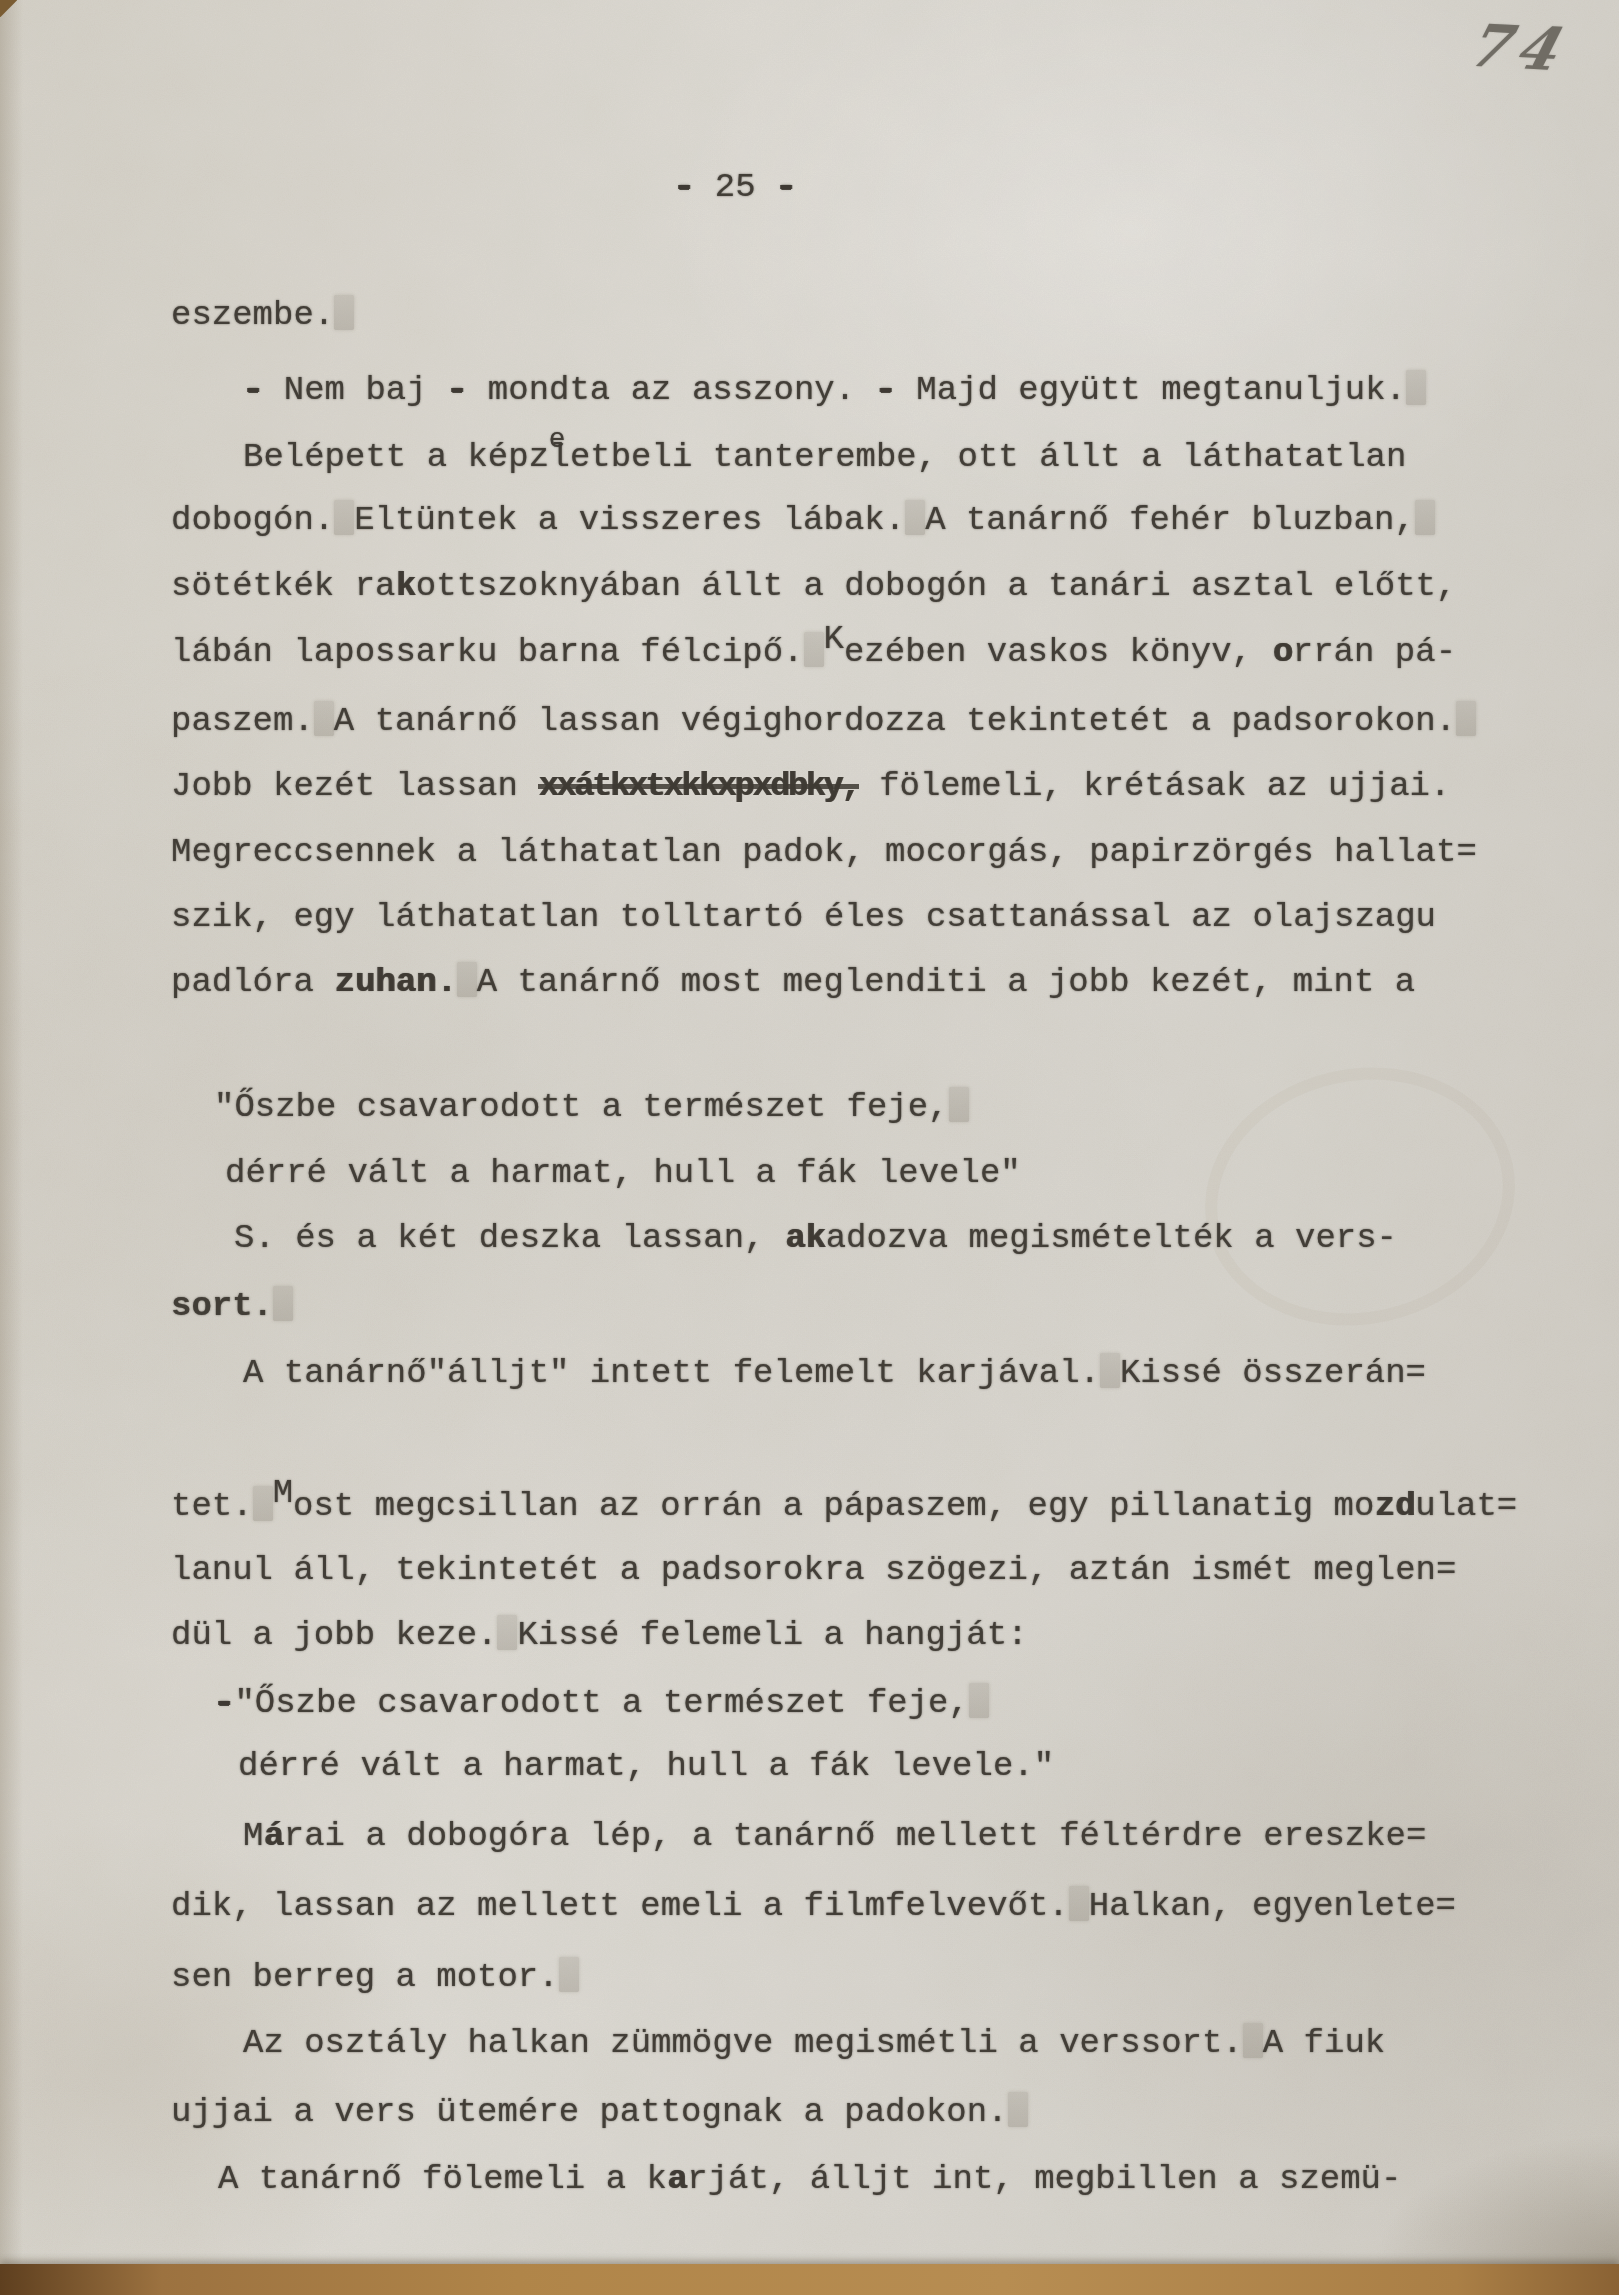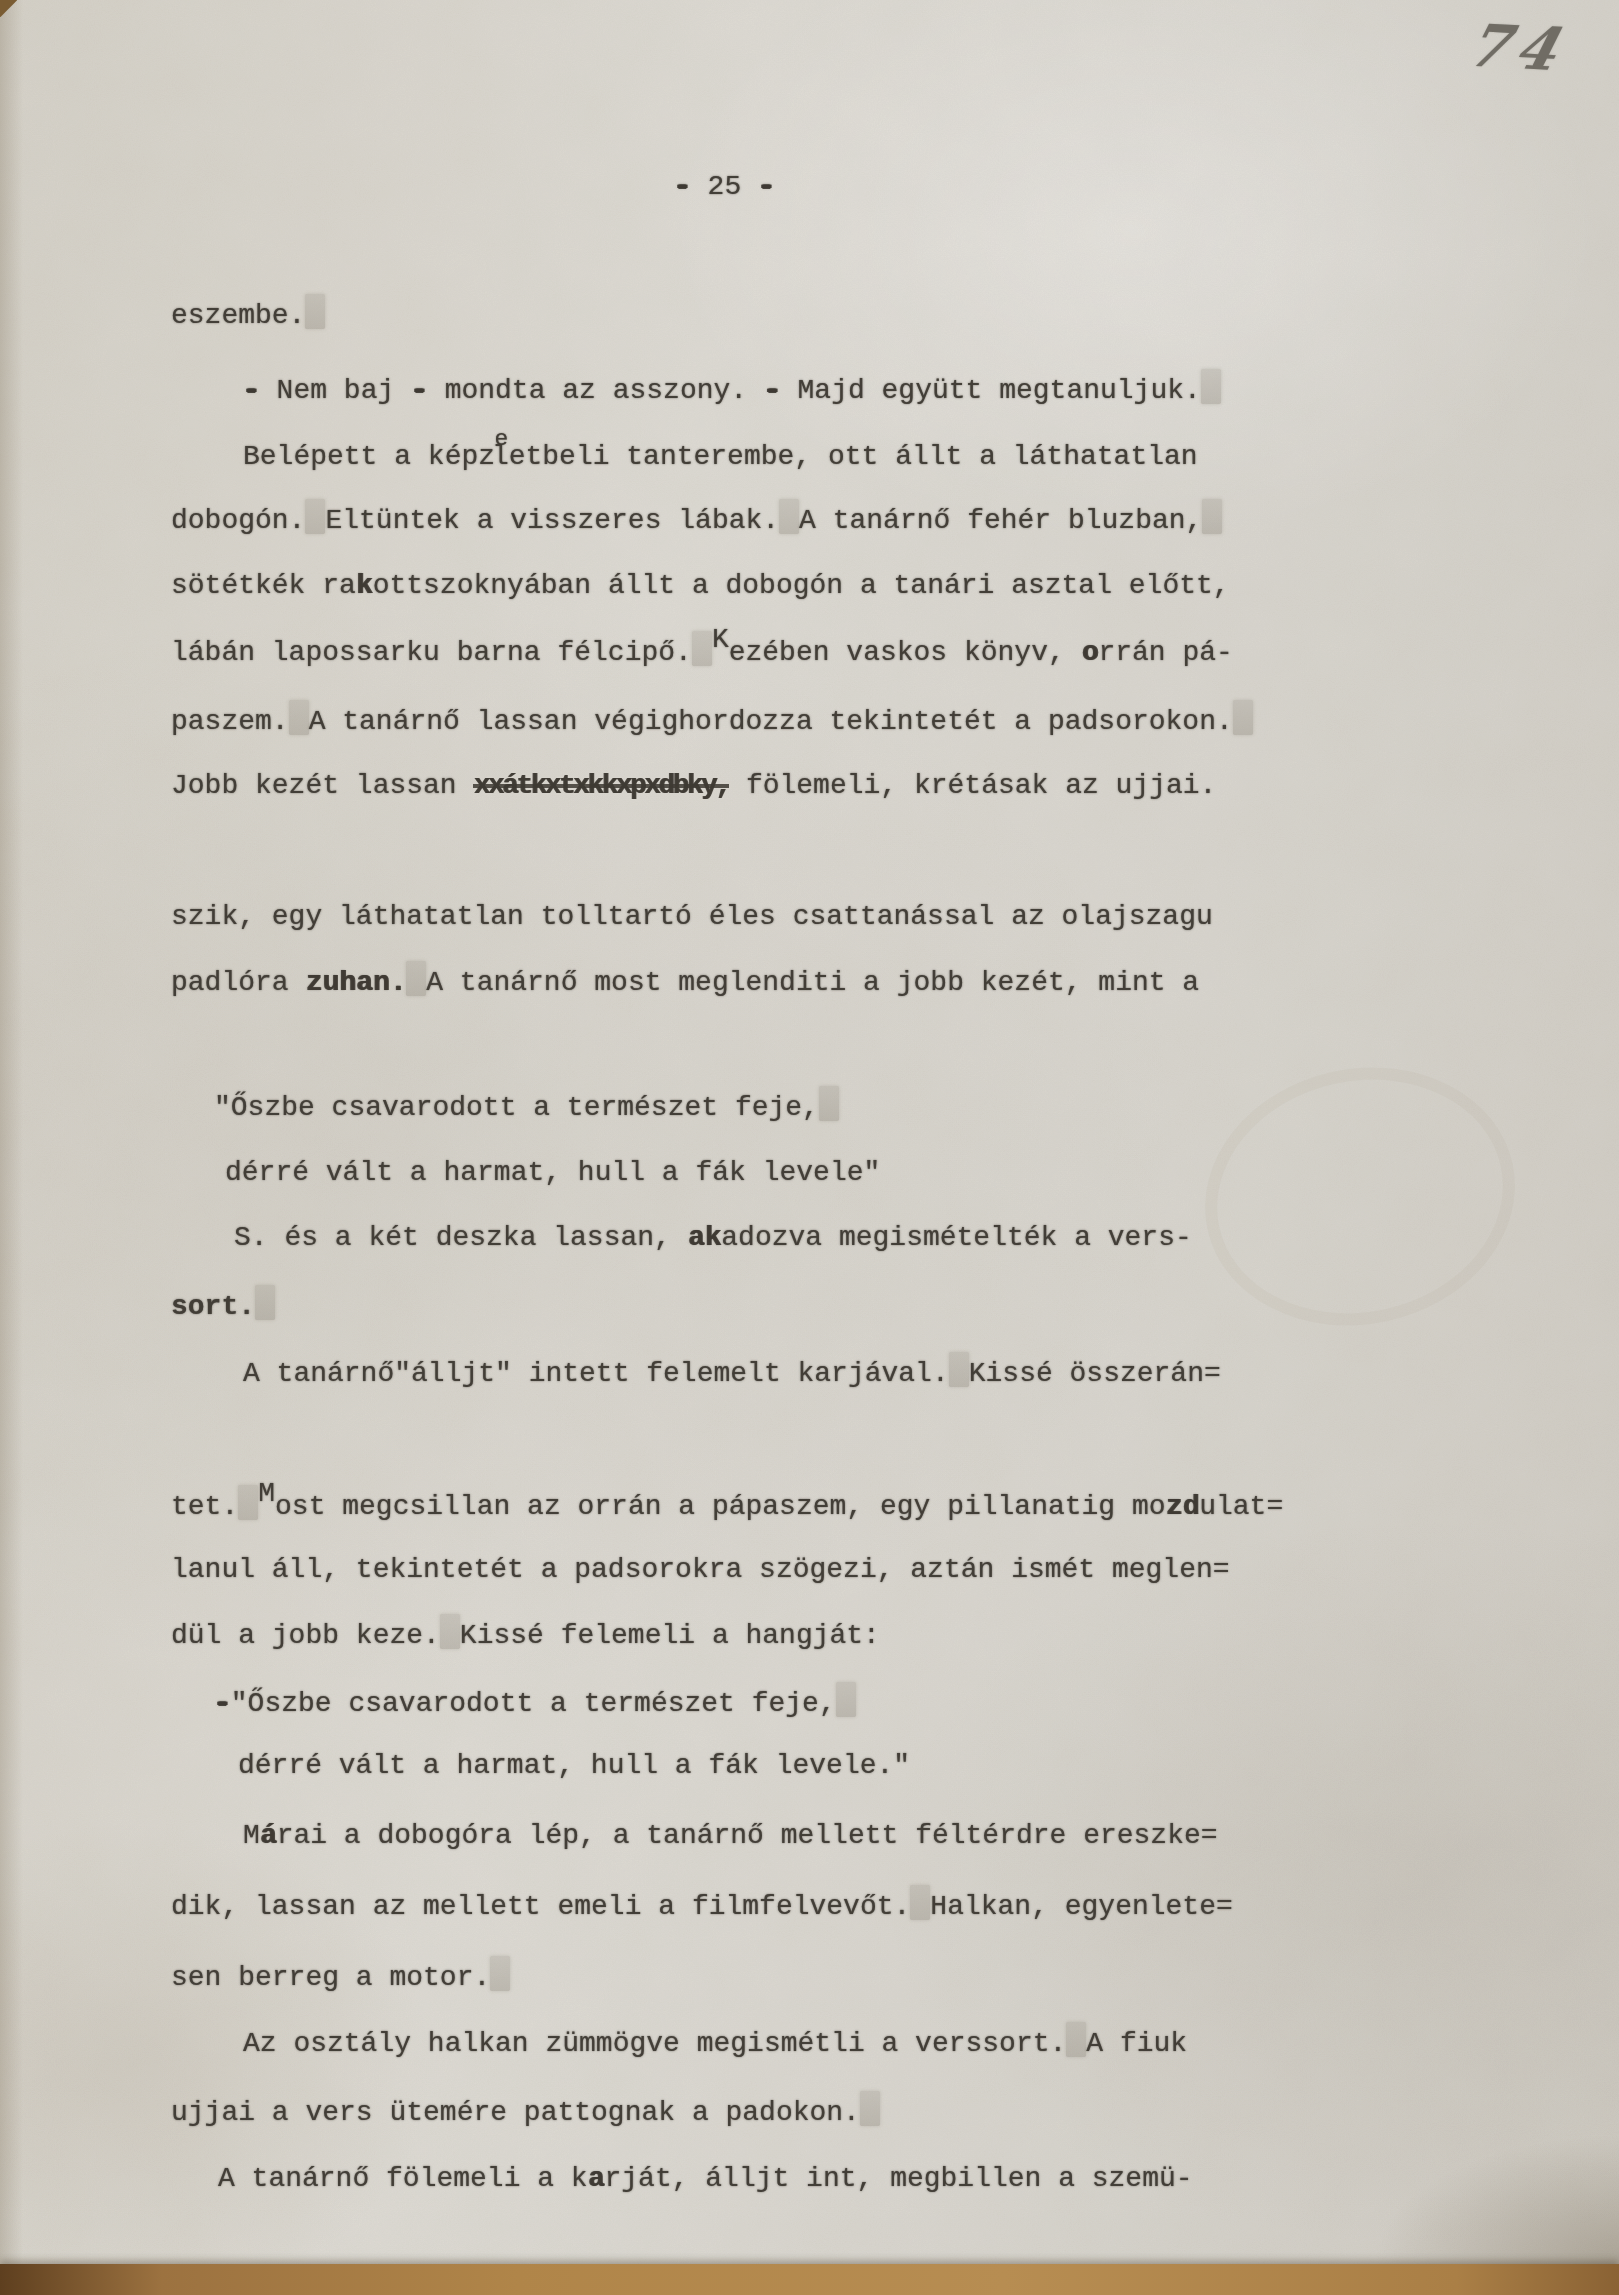--- a/index.html
+++ b/index.html
@@ -24,21 +24,21 @@
     background:#7a5c33;clip-path:polygon(0 0,100% 0,0 100%);}
   .corner-curl{position:absolute;right:0;bottom:30px;width:279px;height:148px;
     background:radial-gradient(ellipse at 100% 100%, rgba(82,66,40,.28), transparent 62%);}
   .stain-ring{position:absolute;left:1204px;top:1069px;width:288px;height:231px;border-radius:50%;
     border:12.2px solid rgba(150,140,118,.07);transform:rotate(-12deg);}
   .table-edge{position:absolute;left:0;right:0;bottom:0;height:31px;
     background:linear-gradient(90deg,#5e3f1f,#9c7240 10%,#b08549 32%,#b78d52 62%,#aa7f46 90%,#8a6234);
     box-shadow:0 -4.4px 7px rgba(60,45,25,.35);}
   .typed-page{position:absolute;inset:0;}
   .line{
-    position:absolute;white-space:pre;font-size:28px;line-height:42px;
+    position:absolute;white-space:pre;font-size:34px;line-height:42px;
     color:rgba(62,58,51,.90);
     text-shadow:0 0 1.3px rgba(70,66,58,.75),0 0 2.6px rgba(70,66,58,.28);
   }
   .overtype{font-weight:700;text-shadow:1.1px 0 0 currentColor,0 0 1.7px rgba(70,66,58,.5);}
   .blot{font-weight:700;
     text-shadow:0 0 0.9px currentColor,1.3px 0 0 currentColor,-1.3px 0 0 currentColor,0 1.3px 0 currentColor,0 0 2.6px rgba(60,56,48,.6);}
   .strike{
     font-weight:700;letter-spacing:-2.6px;
     background:linear-gradient(transparent 44%, rgba(62,58,51,.85) 44%, rgba(62,58,51,.85) 58%, transparent 58%);
     text-shadow:0.9px 0 0 currentColor;
@@ -84,20 +84,21 @@
 <div class="typed-page">
     <div class="line" style="top: 166px; left: 674px;"><span class="blot">-</span><span> 25 </span><span class="blot">-</span></div>
     <div class="line" style="top: 294px; left: 171px;"><span>eszembe.</span><span class="patch"></span></div>
     <div class="line" style="top: 369px; left: 243px;"><span class="blot">-</span><span> Nem baj </span><span class="blot">-</span><span> mondta az asszony. </span><span class="blot">-</span><span> Majd együtt megtanuljuk.</span><span class="patch"></span></div>
     <div class="line" style="top: 436px; left: 243px;"><span>Belépett a képz</span><span class="raise-ins">e</span><span>letbeli tanterembe, ott állt a láthatatlan</span></div>
     <div class="line" style="top: 499px; left: 171px;"><span>dobogón.</span><span class="patch"></span><span>Eltüntek a visszeres lábak.</span><span class="patch"></span><span>A tanárnő fehér bluzban,</span><span class="patch"></span></div>
     <div class="line" style="top: 565px; left: 171px;"><span>sötétkék ra</span><span class="overtype">k</span><span>ottszoknyában állt a dobogón a tanári asztal előtt,</span></div>
     <div class="line" style="top: 631px; left: 171px;"><span>lábán lapossarku barna félcipő.</span><span class="patch"></span><span class="raise">K</span><span>ezében vaskos könyv, </span><span class="overtype">o</span><span>rrán pá-</span></div>
     <div class="line" style="top: 700px; left: 171px;"><span>paszem.</span><span class="patch"></span><span>A tanárnő lassan végighordozza tekintetét a padsorokon.</span><span class="patch"></span></div>
     <div class="line" style="top: 765px; left: 171px;"><span>Jobb kezét lassan </span><span class="strike">xxátkxtxkkxpxdbky,</span><span> fölemeli, krétásak az ujjai.</span></div>
+    <div class="line" style="top: 831px; left: 171px;"><span>Megreccsennek a láthatatlan padok, mocorgás, papirzörgés hallat=</span></div>
     <div class="line" style="top: 896px; left: 171px;"><span>szik, egy láthatatlan tolltartó éles csattanással az olajszagu</span></div>
     <div class="line" style="top: 961px; left: 171px;"><span>padlóra </span><span class="overtype">zuhan.</span><span class="patch"></span><span>A tanárnő most meglenditi a jobb kezét, mint a</span></div>
     <div class="line" style="top: 1086px; left: 214px;"><span>"Őszbe csavarodott a természet feje,</span><span class="patch"></span></div>
     <div class="line" style="top: 1152px; left: 225px;"><span>dérré vált a harmat, hull a fák levele"</span></div>
     <div class="line" style="top: 1217px; left: 234px;"><span>S. és a két deszka lassan, </span><span class="overtype">ak</span><span>adozva megismételték a vers-</span></div>
     <div class="line" style="top: 1285px; left: 171px; font-weight: bold;"><span>sort.</span><span class="patch"></span></div>
     <div class="line" style="top: 1352px; left: 243px;"><span>A tanárnő"álljt" intett felemelt karjával.</span><span class="patch"></span><span>Kissé összerán=</span></div>
     <div class="line" style="top: 1485px; left: 171px;"><span>tet.</span><span class="patch"></span><span class="raise">M</span><span>ost megcsillan az orrán a pápaszem, egy pillanatig mo</span><span class="overtype">zd</span><span>ulat=</span></div>
     <div class="line" style="top: 1549px; left: 171px;"><span>lanul áll, tekintetét a padsorokra szögezi, aztán ismét meglen=</span></div>
     <div class="line" style="top: 1614px; left: 171px;"><span>dül a jobb keze.</span><span class="patch"></span><span>Kissé felemeli a hangját:</span></div>

